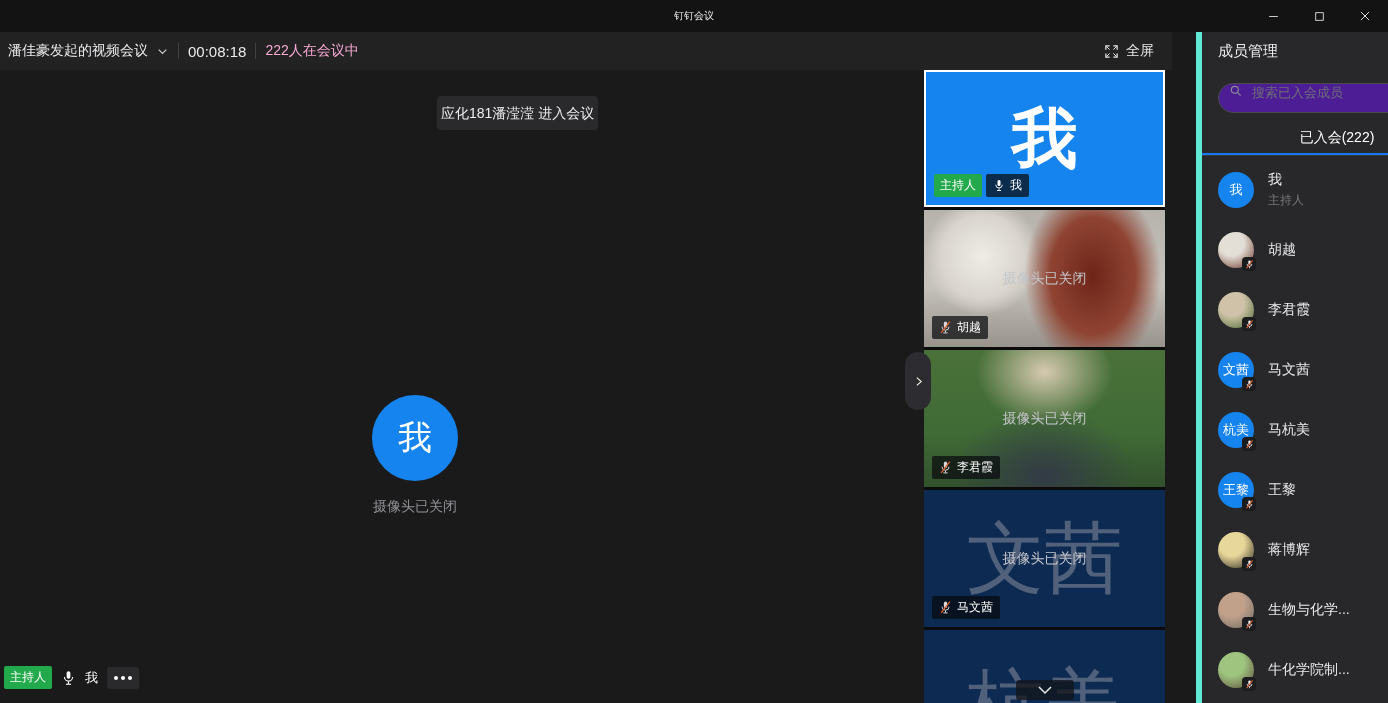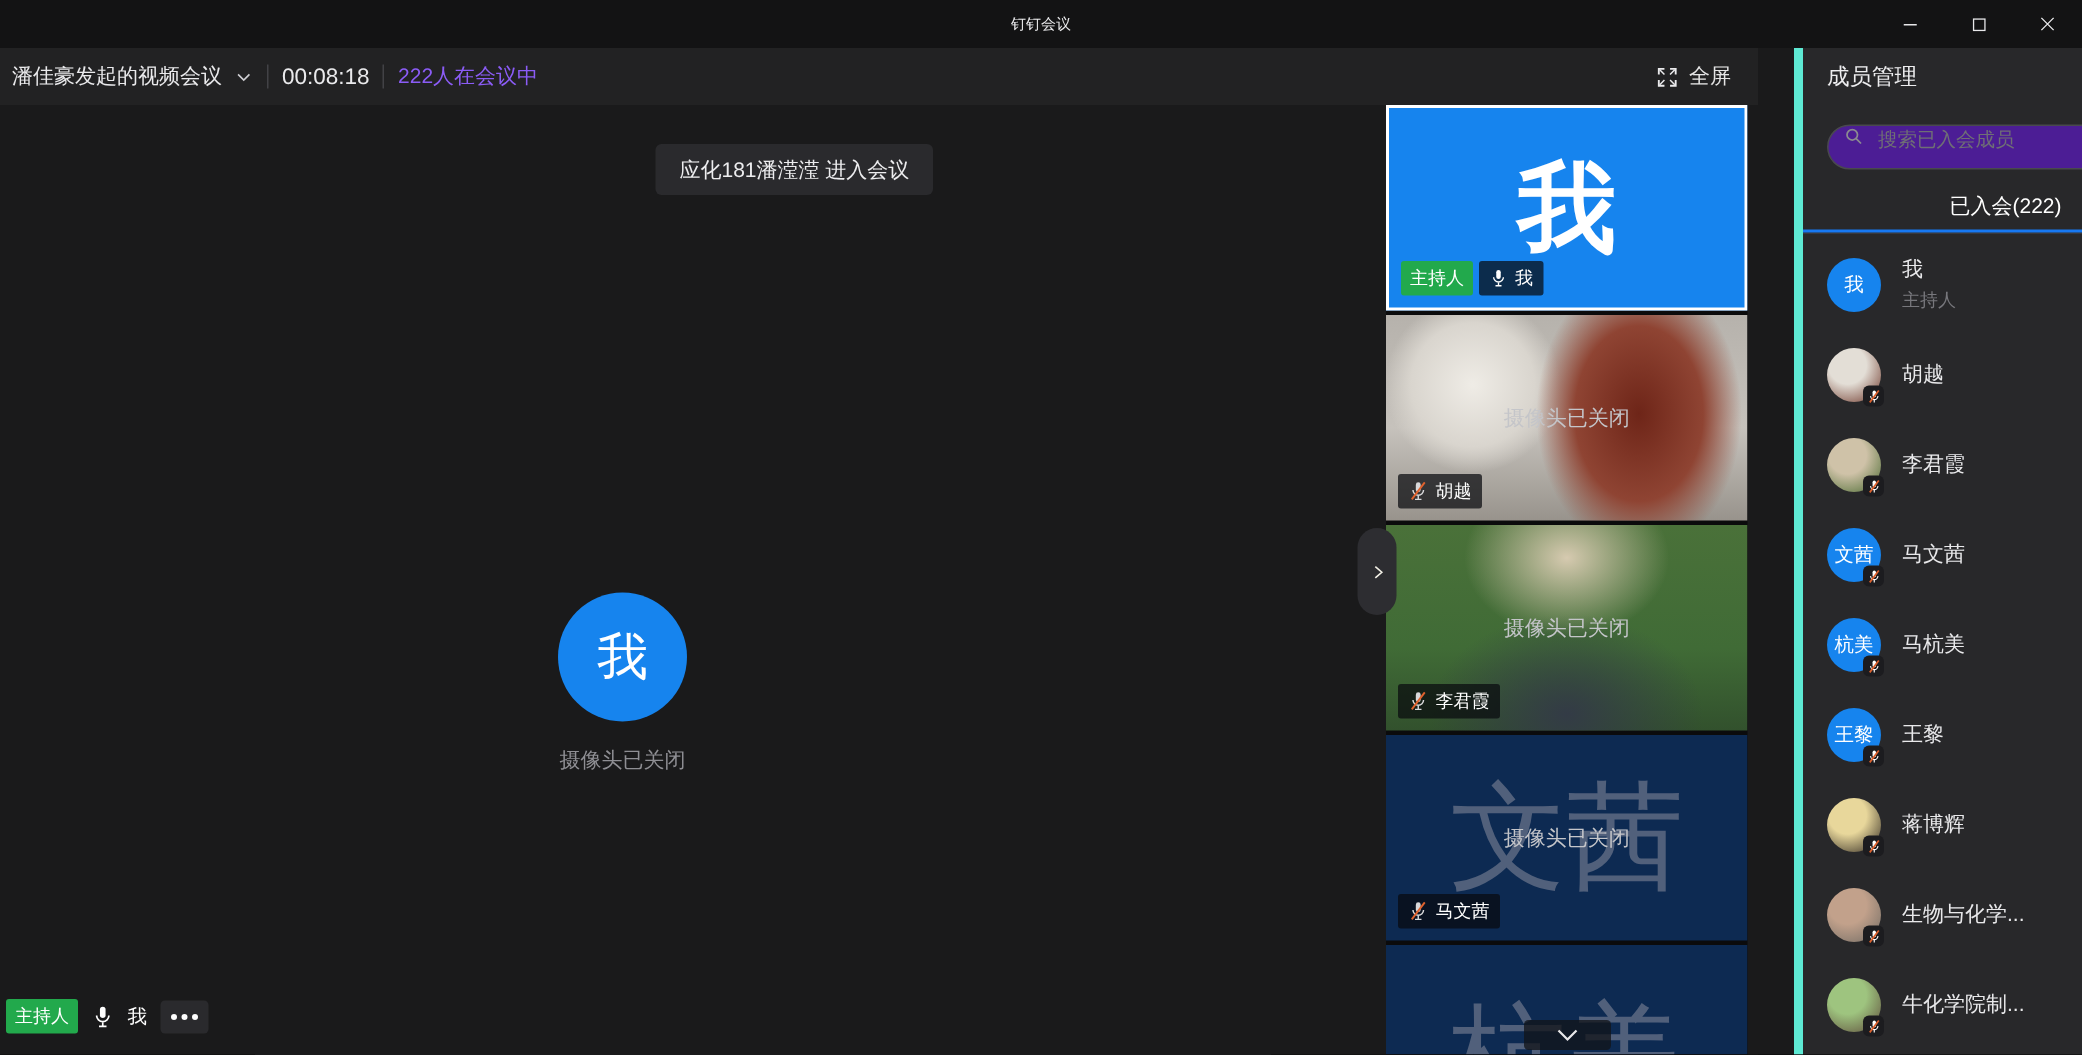--- a/index.html
+++ b/index.html
@@ -15,27 +15,27 @@
 
   
   .body-row{flex:1;display:flex;min-height:0;}
   .left{width:1172px;flex:none;display:flex;flex-direction:column;min-height:0;background:#1a1a1b;}
 
   .infobar{height:38px;flex:none;background:#222223;display:flex;align-items:center;padding:0 18px 0 8px;}
   .infobar .grp{display:flex;align-items:center;gap:9px;}
   .meeting-title{font-size:14px;color:#eaeaec;display:flex;align-items:center;gap:8px;}
   .vdiv{width:1px;height:16px;background:#424246;}
   .timer{font-size:15px;color:#eaeaec;}
-  .count{font-size:14px;color:#8b5cf6;}
+  .count{font-size:14px;color:#f9a8d4;}
   .fullscreen-btn{margin-left:auto;display:flex;align-items:center;gap:7px;font-size:14px;color:#e5e5e5;}
 
   .content{flex:1;display:flex;min-height:0;}
   
   .stage{flex:1;position:relative;background:#1a1a1b;min-width:0;}
-  .toast{position:absolute;left:437px;top:26px;height:34px;line-height:34px;padding:0 16px;background:#2a2a2d;border-radius:4px;font-size:14px;color:#ededef;white-space:nowrap;}
+  .toast{position:absolute;left:437px;top:26px;height:34px;line-height:34px;padding:0 4px;background:#2a2a2d;border-radius:4px;font-size:14px;color:#ededef;white-space:nowrap;}
   .stage-avatar{position:absolute;left:372px;top:325px;width:86px;height:86px;border-radius:50%;background:#1684ee;display:flex;align-items:center;justify-content:center;font-size:34px;color:#fff;}
   .stage-camoff{position:absolute;left:345px;top:428px;width:140px;text-align:center;font-size:14px;color:#8f8f94;}
   .stage-badges{position:absolute;left:4px;bottom:14px;display:flex;align-items:center;gap:9px;}
   .badge{display:inline-flex;align-items:center;gap:5px;font-size:12px;color:#fff;border-radius:2px;padding:3px 7px;background:rgba(8,10,14,.72);}
   .badge.host{background:#22a94c;padding:3px 6px;}
   .stage-name{font-size:13px;color:#fff;}
   .stage-more{width:32px;height:22px;background:#2a2a2d;border-radius:3px;display:flex;align-items:center;justify-content:center;gap:3px;}
   .stage-more i{width:4px;height:4px;border-radius:50%;background:#fff;display:block;}
   .collapse-handle{position:absolute;right:-7px;top:282px;width:26px;height:58px;background:#2d2d31;border-radius:13px;display:flex;align-items:center;justify-content:center;z-index:4;}
 

